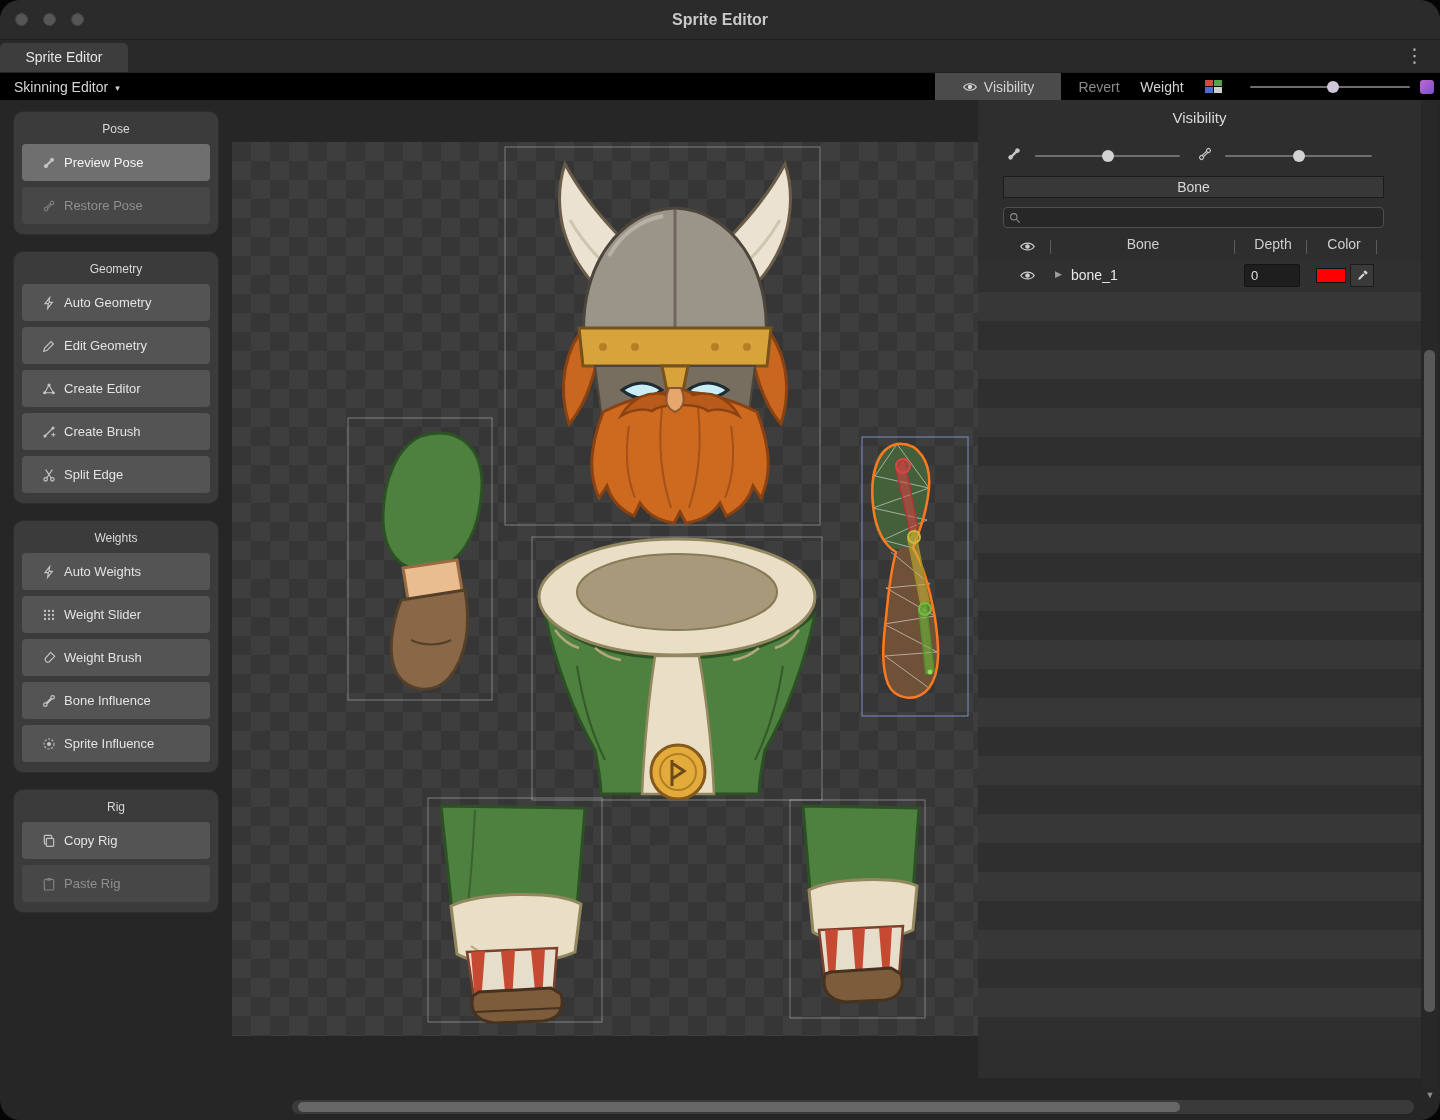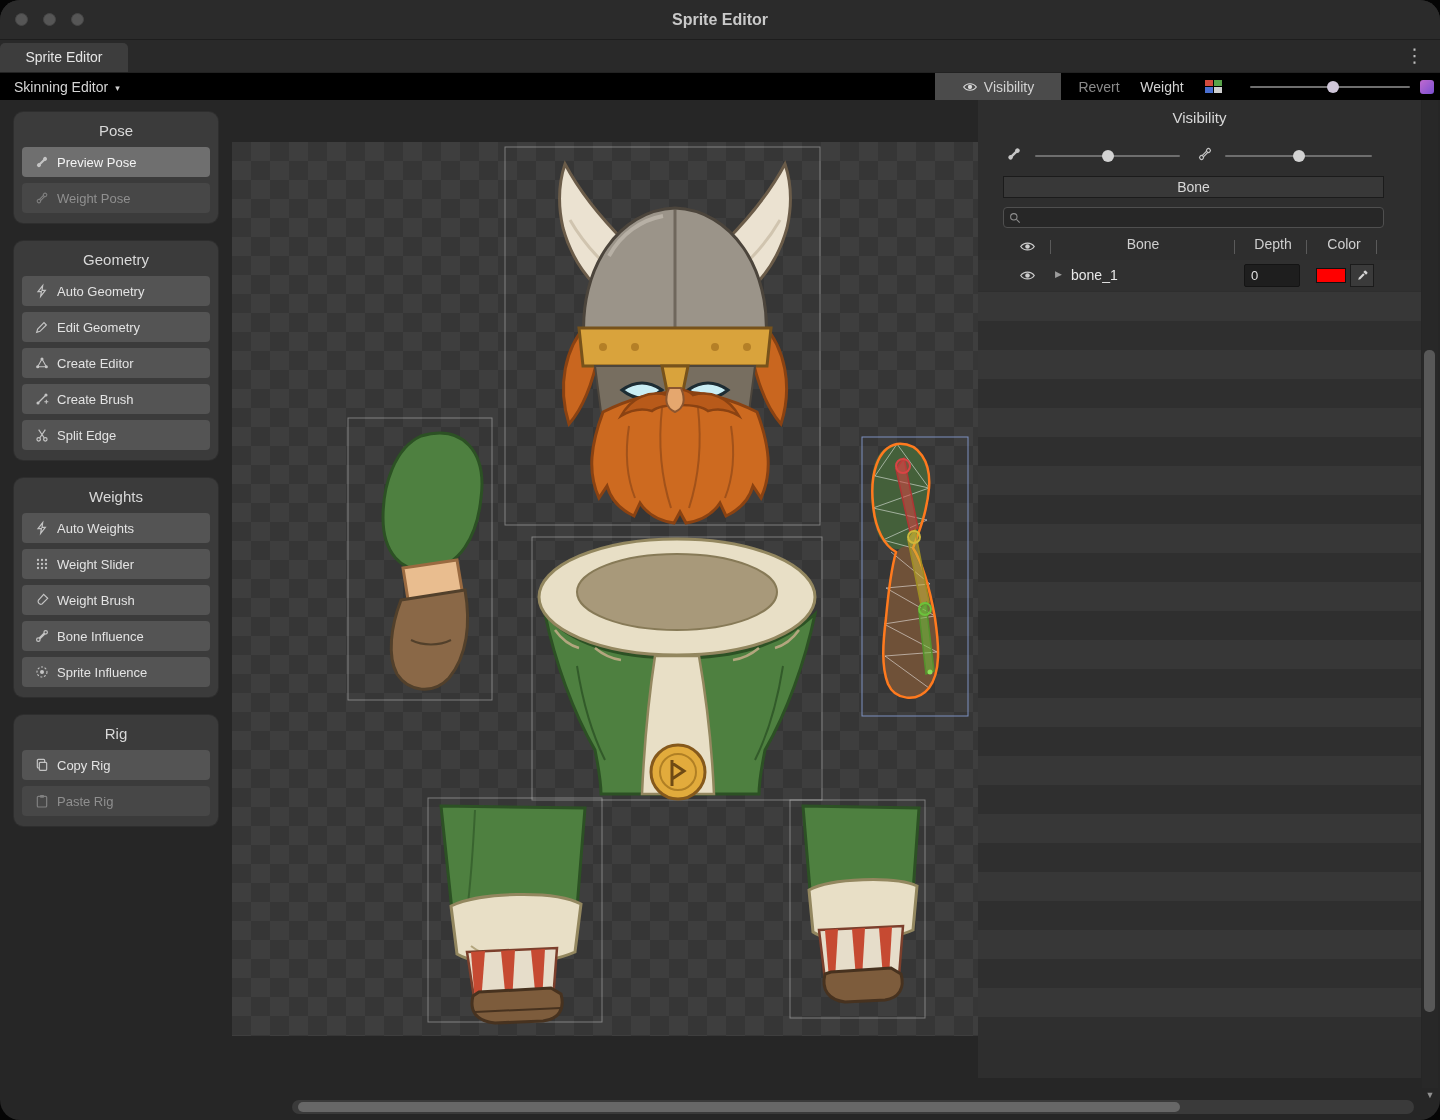--- a/index.html
+++ b/index.html
@@ -26,22 +26,22 @@
   .tb-btn.dim{color:#8a8a8a}
   .ticon{width:16px;height:16px;color:#d8d8d8}
   .slider{position:absolute;height:12px}
   .s-track{position:absolute;left:0;right:0;top:5px;height:2px;background:#6e6e6e;border-radius:1px}
   .s-knob{position:absolute;top:0;width:12px;height:12px;border-radius:50%;background:#cfc6d8;transform:translateX(-50%)}
   .tex-icon{position:absolute;left:1420px;top:7px;width:14px;height:14px;border-radius:3px;background:linear-gradient(135deg,#c06ad0,#7a4fd0)}
 
   
   .sidebar{position:absolute;left:14px;top:112px;width:204px;display:flex;flex-direction:column;gap:18px}
   .panel{background:#3b3b3b;border-radius:9px;padding:10px 8px;box-shadow:0 0 0 1px #2e2e2e}
-  .panel-title{font-size:15px;color:#d8d8d8;text-align:center;margin-bottom:8px}
-  .pbtn{height:30px;background:#545454;border-radius:4px;display:flex;align-items:center;gap:7px;padding:0 12px;font-size:13px;color:#e3e3e3}
+  .panel-title{font-size:12px;color:#d8d8d8;text-align:center;margin-bottom:8px}
+  .pbtn{height:37px;background:#545454;border-radius:4px;display:flex;align-items:center;gap:7px;padding:0 19px;font-size:13px;color:#e3e3e3}
   .pbtn + .pbtn{margin-top:6px}
   .pbtn.active{background:#6f6f6f;color:#f4f4f4}
   .pbtn.disabled{background:#474747;color:#8f8f8f}
   .bicon{width:16px;height:16px;color:#c4c4c4;flex:0 0 16px}
   .pbtn.disabled .bicon{color:#808080}
 
   
   .canvas{position:absolute;left:225px;top:100px;width:753px;height:1020px;background:#262626}
   .checker{position:absolute;left:7px;top:42px;width:746px;height:894px;
     background:conic-gradient(#3e3e3e 25%,#363636 0 50%,#3e3e3e 0 75%,#363636 0) 0 0/38px 38px}
@@ -229,21 +229,21 @@
       <div class="pbtn active">
         <svg class="bicon">
             <use href="#i-bone-fill"></use>
           </svg>
         <span>Preview Pose</span>
       </div>
       <div class="pbtn disabled">
         <svg class="bicon">
             <use href="#i-bone-outline"></use>
           </svg>
-        <span>Weight Pose</span>
+        <span>Restore Pose</span>
       </div>
     </div>
 
 
     <div class="panel">
       <div class="panel-title">Geometry</div>
       <div class="pbtn">
         <svg class="bicon">
             <use href="#i-auto"></use>
           </svg>

